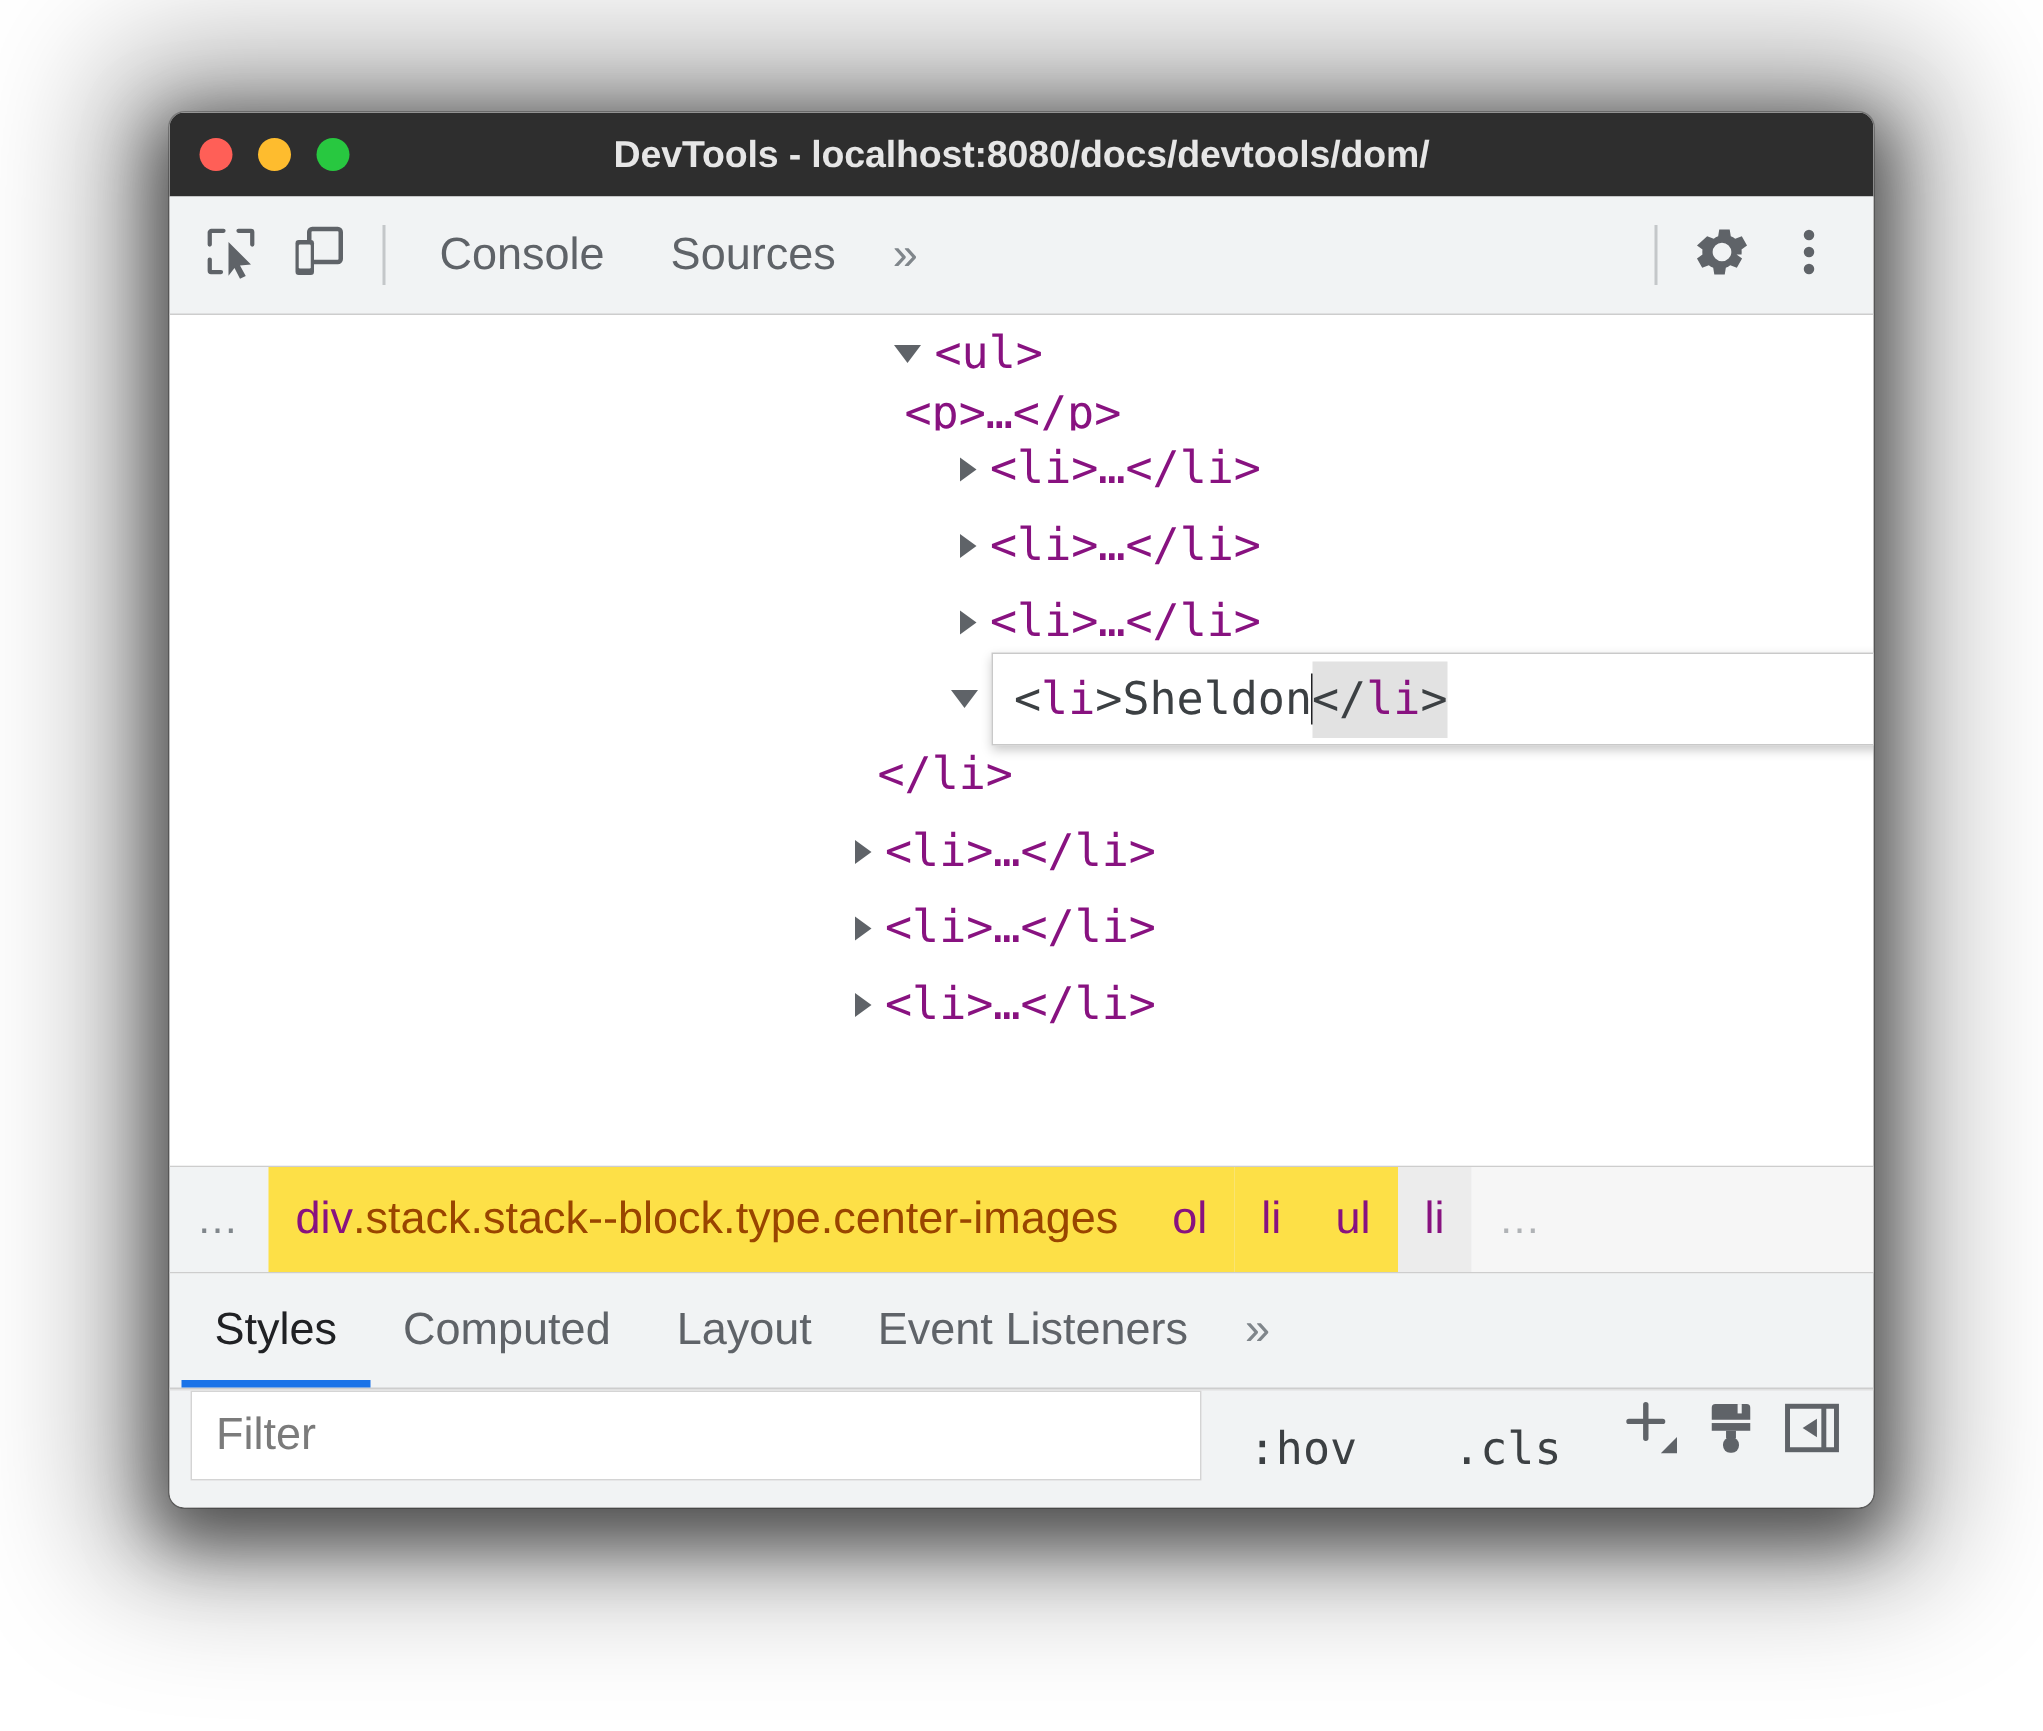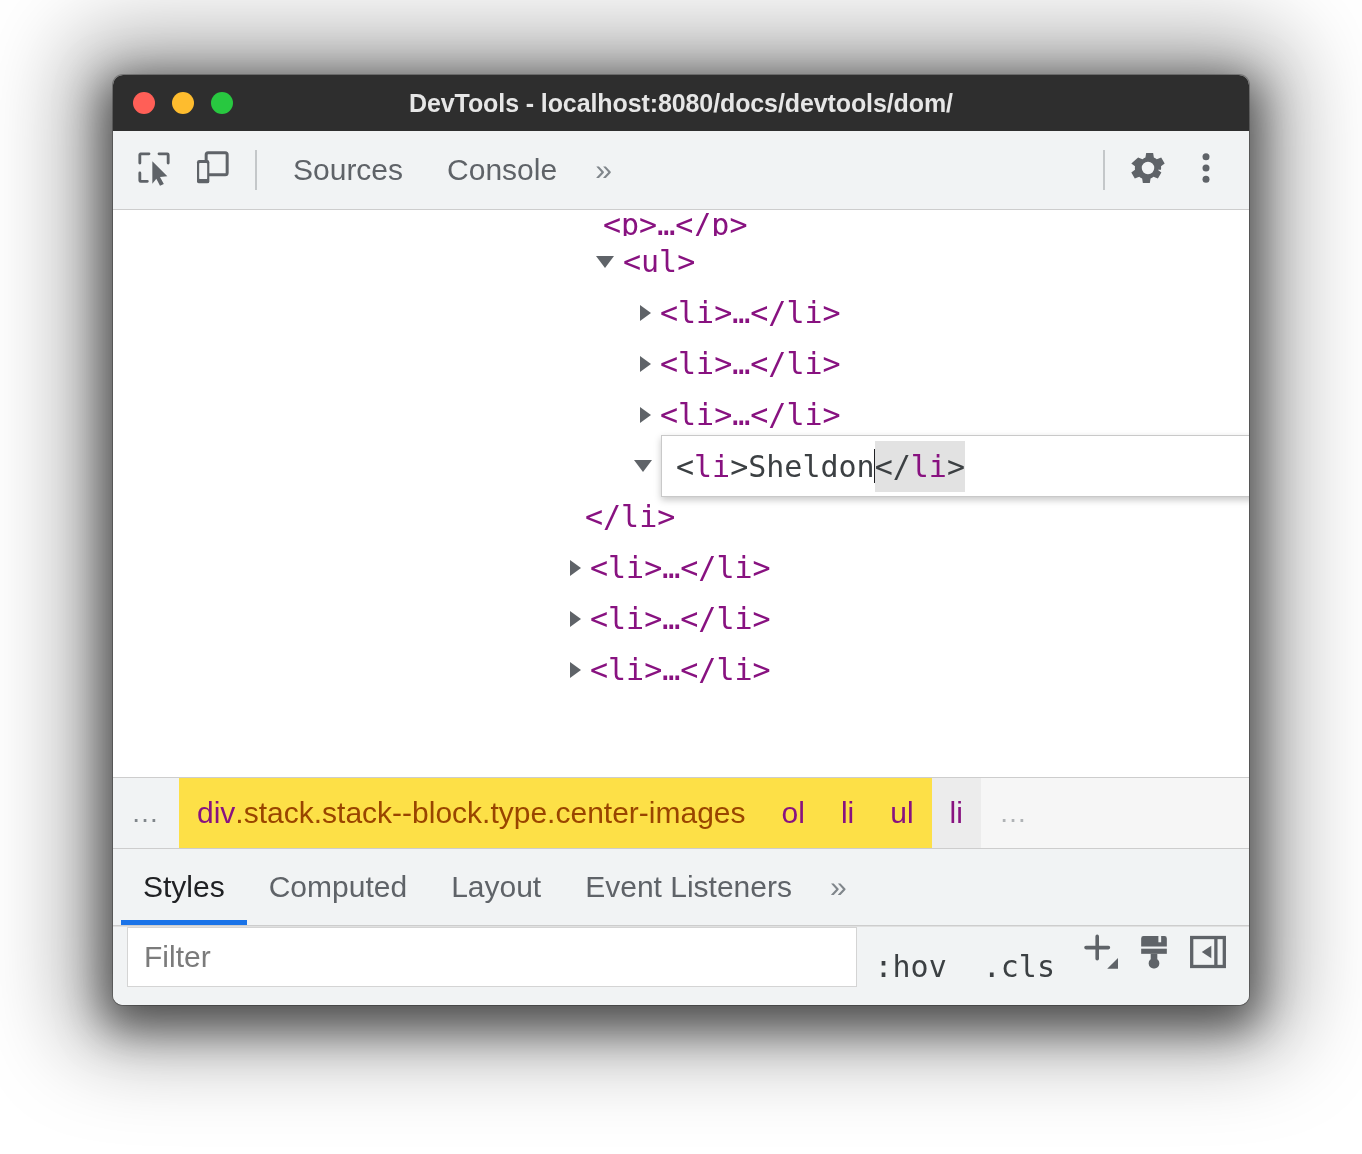--- a/index.html
+++ b/index.html
@@ -278,21 +278,21 @@
     padding-left: 16px;
     box-sizing: border-box;
     color: #7b7b7b;
     font-size: 30px;
     font-family: "Liberation Sans", sans-serif;
   }
   .fb-btn {
     font-family: "DejaVu Sans Mono", monospace;
     font-size: 30px;
     color: #3c4043;
-    padding: 0 18px;
+    padding: 0 32px;
     white-space: nowrap;
     display: flex;
     align-items: center;
   }
   .fb-icon {
     width: 54px;
     height: 54px;
     display: flex;
     align-items: center;
     justify-content: center;
@@ -329,24 +329,24 @@
           <svg width="40" height="40" viewBox="0 0 24 24">
             <rect x="8.5" y="2.8" width="12.6" height="13.2" rx="1.2" fill="none" stroke="#5f6368" stroke-width="1.8"></rect>
             <rect x="3" y="7.2" width="7.4" height="14" rx="1.3" fill="#5f6368"></rect>
             <rect x="4.3" y="9" width="4.8" height="9.6" rx="0.5" fill="#f1f3f4"></rect>
           </svg>
         </span>
       </div>
       <div class="tb-sep"></div>
 
       <div class="dt-tab">
+        <span>Console</span>
+      </div>
+      <div class="dt-tab">
         <span>Sources</span>
-      </div>
-      <div class="dt-tab">
-        <span>Console</span>
       </div>
       <div class="dt-more">
         <span>»</span>
       </div>
 
       <div class="tb-right">
         <div class="tb-sep"></div>
         <div class="tb-icon-btn">
           <span>
             <svg width="44" height="44" viewBox="0 0 24 24">
@@ -361,27 +361,27 @@
               <circle cx="12" cy="12" r="2.1" fill="#5f6368"></circle>
               <circle cx="12" cy="18.8" r="2.1" fill="#5f6368"></circle>
             </svg>
           </span>
         </div>
       </div>
     </div>
 
     <div class="dom-tree">
 
-      <div class="dom-row clipped" style="padding-left:490px">
-        <span class="dom-text">&lt;p&gt;…&lt;/p&gt;</span>
-      </div>
-
       <div class="dom-row" style="padding-left:483px">
         <span class="tw open"></span>
         <span class="dom-text">&lt;ul&gt;</span>
+      </div>
+
+      <div class="dom-row clipped" style="padding-left:490px">
+        <span class="dom-text">&lt;p&gt;…&lt;/p&gt;</span>
       </div>
 
       <div class="dom-row" style="padding-left:527px">
         <span class="tw"></span>
         <span class="dom-text">&lt;li&gt;…&lt;/li&gt;</span>
       </div>
 
       <div class="dom-row" style="padding-left:527px">
         <span class="tw"></span>
         <span class="dom-text">&lt;li&gt;…&lt;/li&gt;</span>

